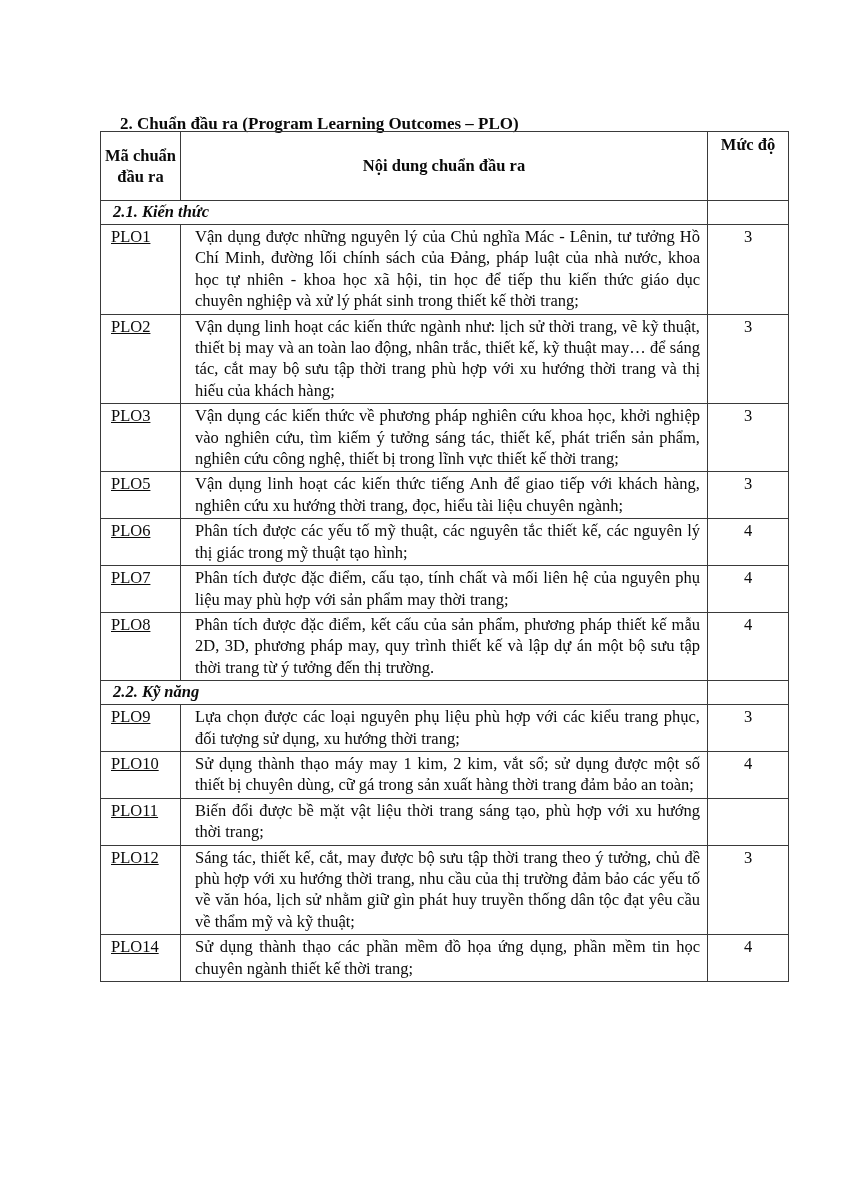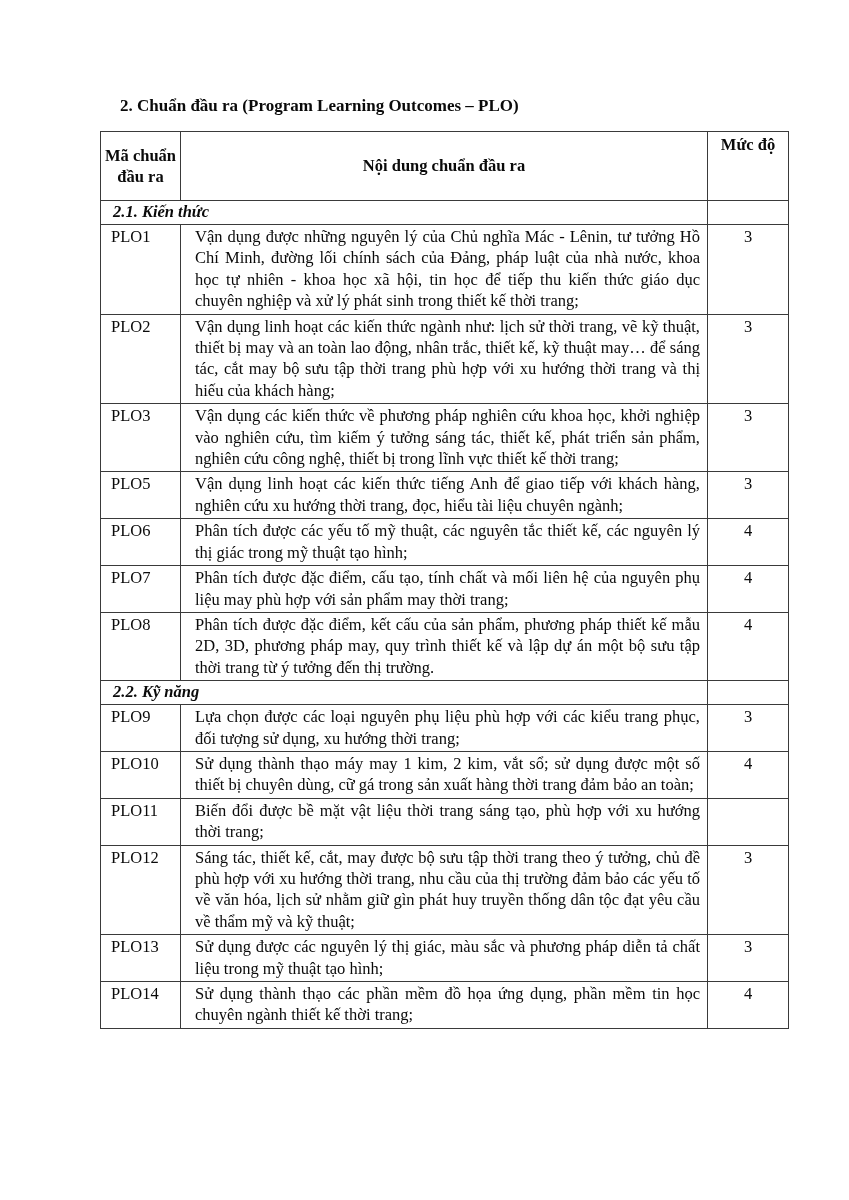--- a/index.html
+++ b/index.html
@@ -8,21 +8,21 @@
     width: 849px;
     height: 1200px;
     background: #ffffff;
     font-family: "Liberation Serif", serif;
     color: #0a0a0a;
     overflow: hidden;
   }
   .doc-title {
     position: absolute;
     left: 120px;
-    top: 96px;
+    top: 114px;
     font-size: 17px;
     font-weight: bold;
     white-space: nowrap;
   }
   table.plo-table {
     position: absolute;
     left: 100px;
     top: 131px;
     width: 688px;
     border-collapse: collapse;
@@ -47,20 +47,21 @@
   tr.section-row td.section-cell {
     font-weight: bold;
     font-style: italic;
     padding: 0 0 1px 12px;
     height: 22px;
     vertical-align: middle;
   }
   td.code-cell {
     vertical-align: top;
     padding: 1px 2px 2px 10px;
+    text-decoration: underline;
   }
   td.content-cell {
     vertical-align: top;
     text-align: justify;
     padding: 1px 7px 2px 14px;
   }
   td.level-cell {
     vertical-align: top;
     text-align: center;
     padding: 1px 2px;
@@ -143,24 +144,19 @@
           <td class="code-cell">PLO11</td>
           <td class="content-cell">Biến đổi được bề mặt vật liệu thời trang sáng tạo, phù hợp với xu hướng thời trang;</td>
           <td class="level-cell"></td>
         </tr>
         <tr>
           <td class="code-cell">PLO12</td>
           <td class="content-cell">Sáng tác, thiết kế, cắt, may được bộ sưu tập thời trang theo ý tưởng, chủ đề phù hợp với xu hướng thời trang, nhu cầu của thị trường đảm bảo các yếu tố về văn hóa, lịch sử nhằm giữ gìn phát huy truyền thống dân tộc đạt yêu cầu về thẩm mỹ và kỹ thuật;</td>
           <td class="level-cell">3</td>
         </tr>
         <tr>
-          <td class="code-cell">PLO13</td>
-          <td class="content-cell">Sử dụng được các nguyên lý thị giác, màu sắc và phương pháp diễn tả chất liệu trong mỹ thuật tạo hình;</td>
-          <td class="level-cell">3</td>
-        </tr>
-        <tr>
           <td class="code-cell">PLO14</td>
           <td class="content-cell">Sử dụng thành thạo các phần mềm đồ họa ứng dụng, phần mềm tin học chuyên ngành thiết kế thời trang;</td>
           <td class="level-cell">4</td>
         </tr>
       </tbody>
   </table>
 </div>
 
 </body></html>

